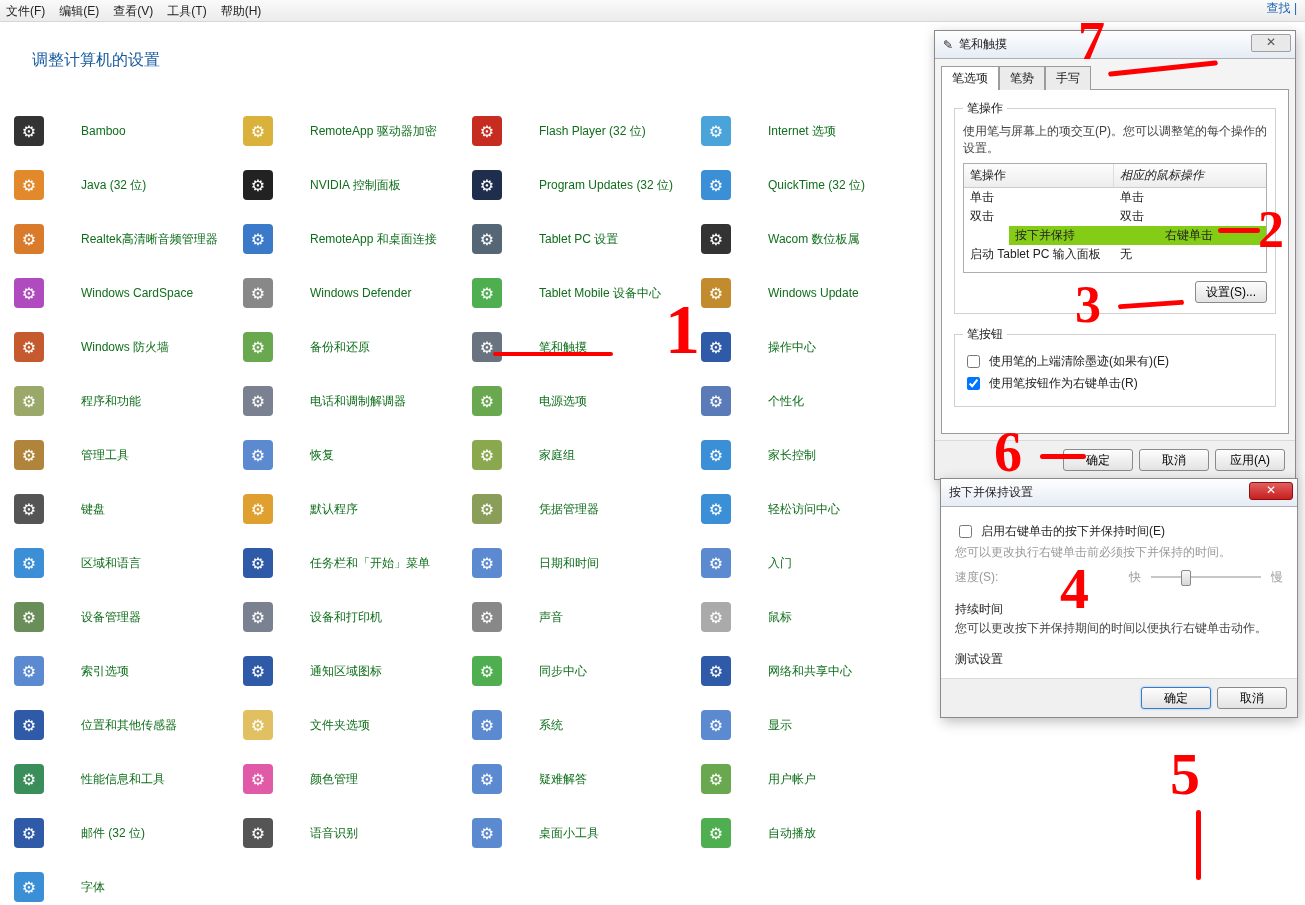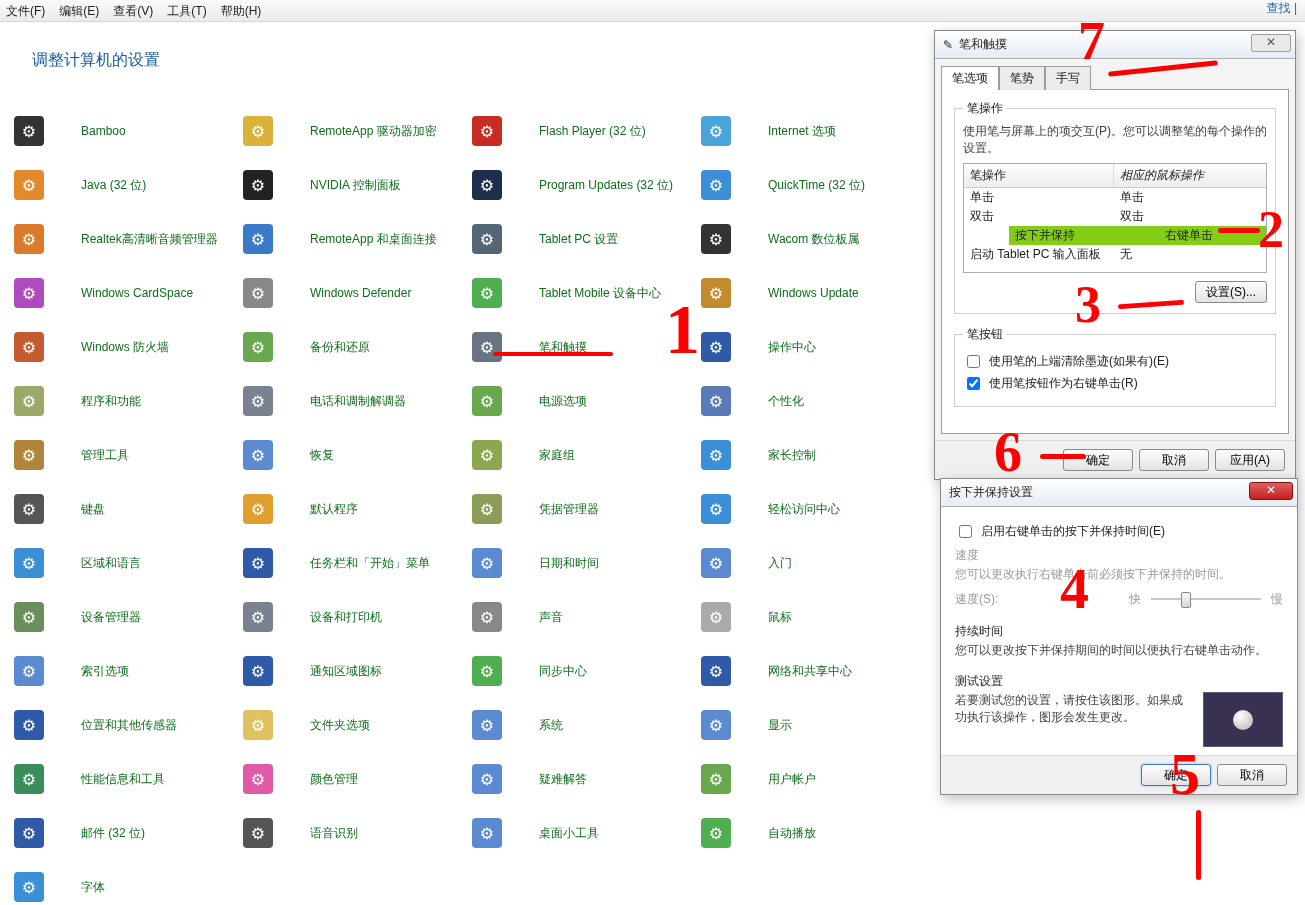--- a/index.html
+++ b/index.html
@@ -363,40 +363,35 @@
   <div class="dlgTitle">
     <span>按下并保持设置</span>
     <div class="closeX closeRed">✕</div>
   </div>
   <div style="padding:12px 14px 8px 14px; background:#fff;">
     <label class="chk">
         <input type="checkbox" style="">
         <span>启用右键单击的按下并保持时间(E)</span>
       </label>
 
-    <div class="grouplabel dis">速度</div>
     <div class="desc dis">您可以更改执行右键单击前必须按下并保持的时间。</div>
     <div class="slider dis">
       <span>速度(S):</span>
       <span style="margin-left:auto">快</span>
       <div class="track">
           <div class="rail"></div>
           <div class="thumb" style="left:30px;"></div>
         </div>
       <span>慢</span>
     </div>
 
     <div class="grouplabel" style="margin-top:14px">持续时间</div>
     <div class="desc">您可以更改按下并保持期间的时间以便执行右键单击动作。</div>
 
     <div class="grouplabel" style="margin-top:14px">测试设置</div>
-    <div style="overflow:hidden">
-      <div class="testimg"></div>
-      <div class="desc" style="overflow:hidden">若要测试您的设置，请按住该图形。如果成功执行该操作，图形会发生更改。</div>
-    </div>
   </div>
   <div class="btnrow">
     <button class="btn" style="border-color:#3a7ac8;box-shadow:0 0 2px #6ab0f0">确定</button>
     <button class="btn">取消</button>
   </div>
 </div>
 
 <div class="annline" style="left:493px; top:352px; width:120px; height:4px; border-radius:2px;"></div>
 <div class="ann" style="left:665px; top:290px; font-size:70px;">1</div>
 <div class="ann" style="left:1258px; top:200px; font-size:52px;">2</div>

